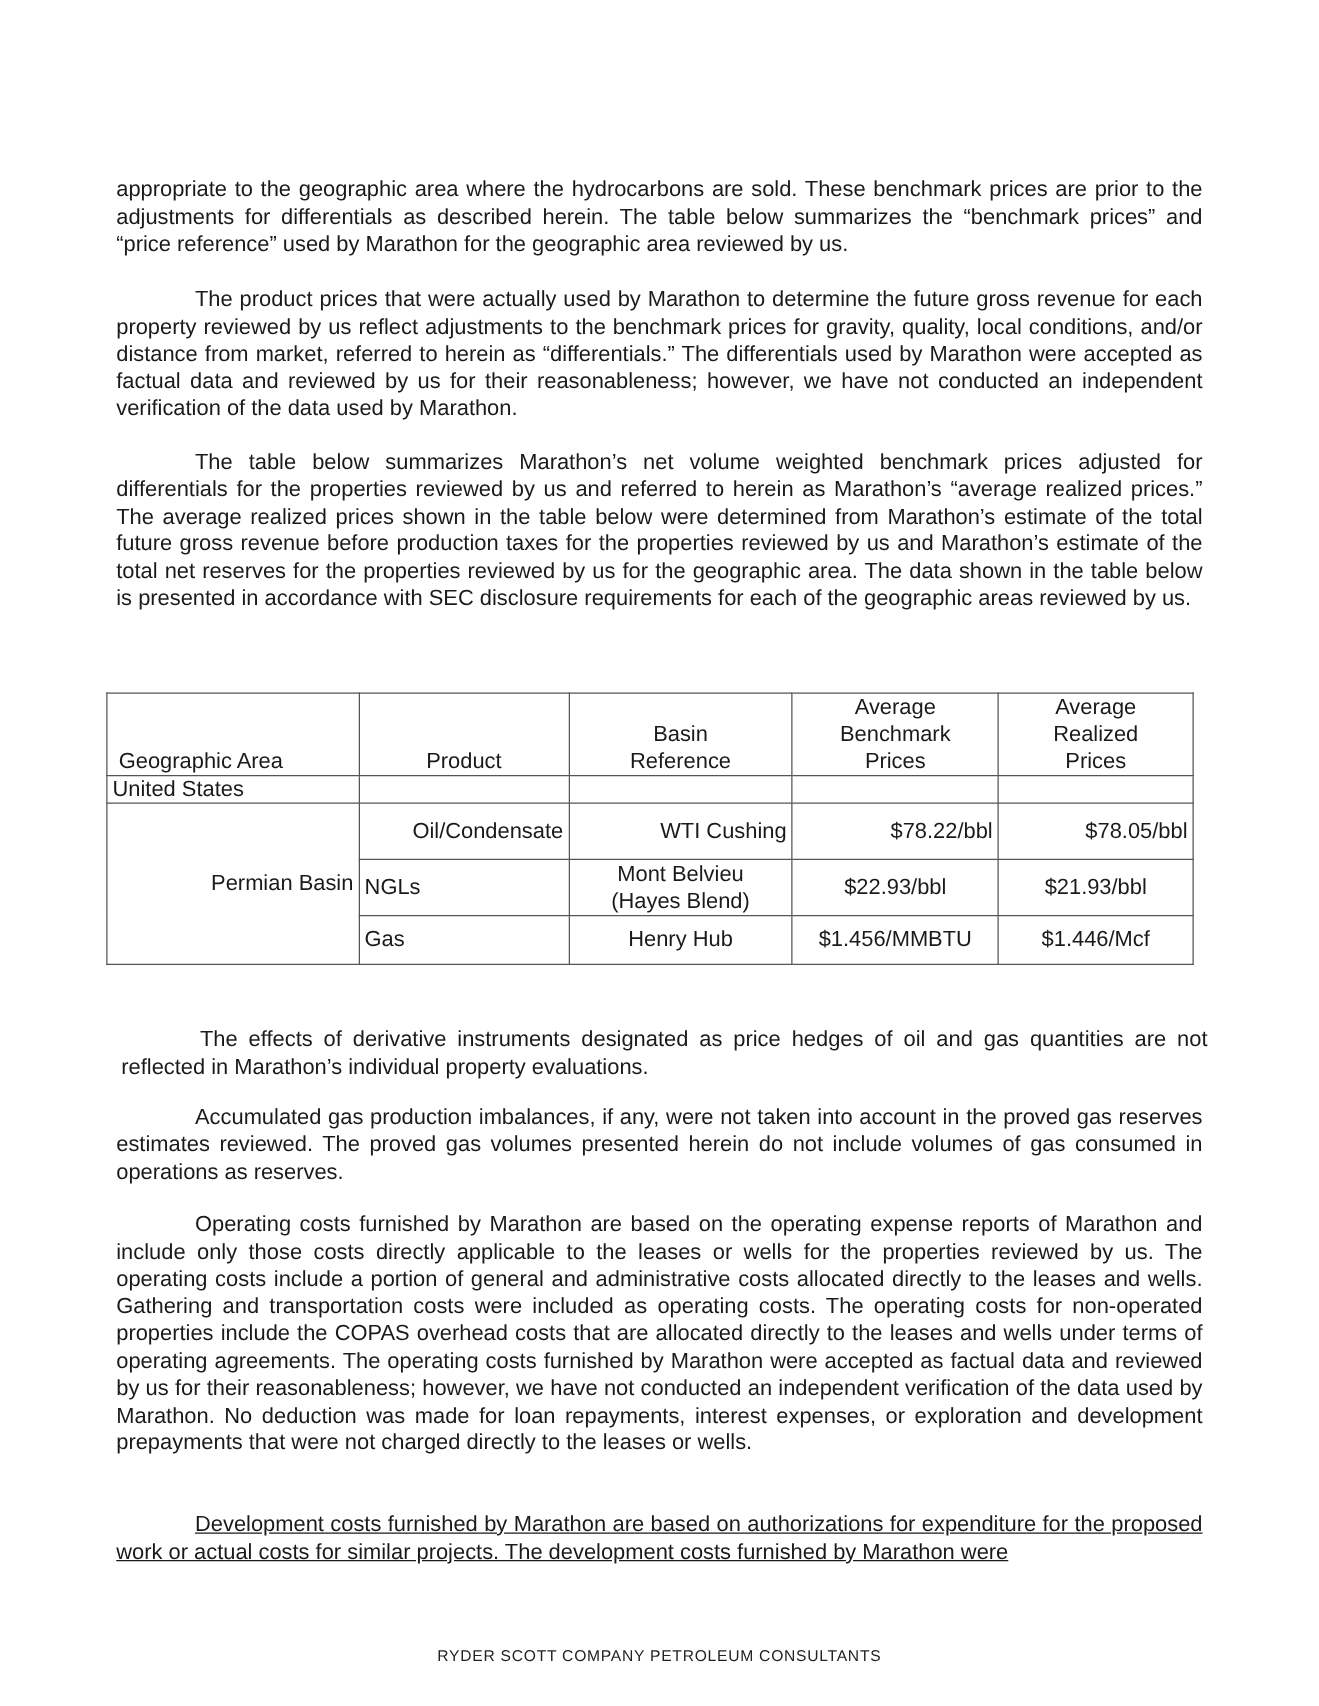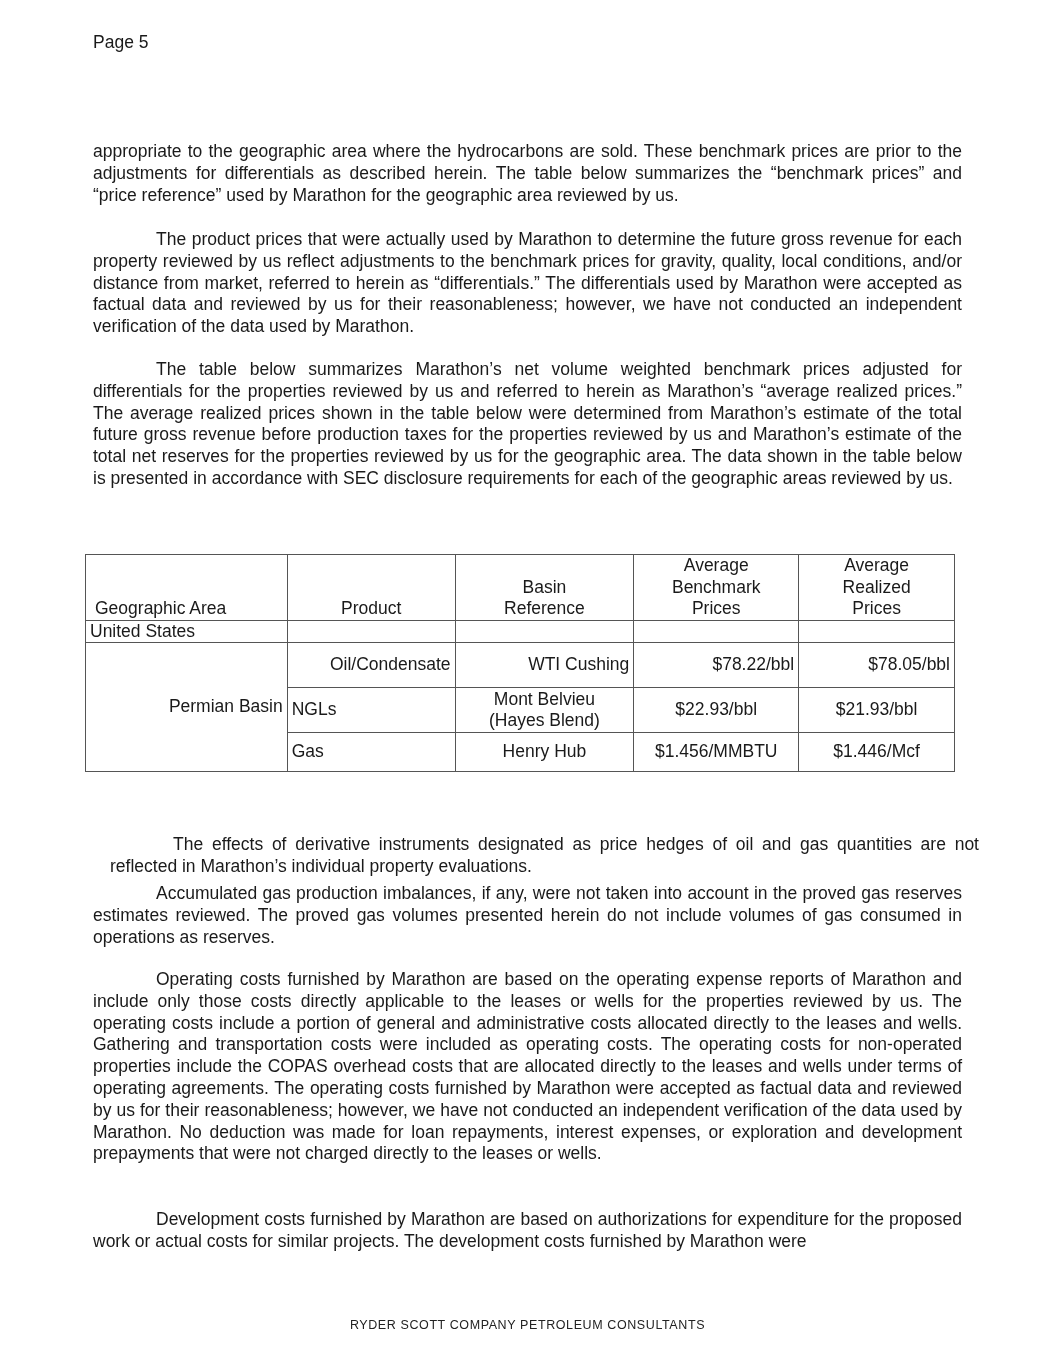--- a/index.html
+++ b/index.html
@@ -9,21 +9,21 @@
   .header div { white-space: nowrap; }
   .para { position: absolute; left: 93px; width: 869px; font-size: 17.5px; line-height: 21.8px;
           text-align: justify; text-align-last: left; }
   .para.indent { text-indent: 63px; }
   #p1 { top: 141px; }
   #p2 { top: 229px; }
   #p3 { top: 359px; }
   #p4 { top: 817px; }
   #p5 { top: 883px; }
   #p6 { top: 969px; }
-  #p7 { top: 1209px; }
+  #p7 { top: 1209px; text-decoration: underline; }
 
   table.prices { position: absolute; left: 85px; top: 554px; width: 870px;
                  border-collapse: collapse; font-size: 17.5px; line-height: 21.5px; }
   table.prices td, table.prices th { border: 1px solid #555; padding: 0 4px; font-weight: normal; }
   table.prices th { vertical-align: bottom; text-align: center; height: 64px; padding-bottom: 0px; }
   table.prices th.geo { text-align: left; padding-left: 9px; }
   col.c1 { width: 202px; } col.c2 { width: 168px; } col.c3 { width: 179px; }
   col.c4 { width: 165px; } col.c5 { width: 156px; }
   tr.us td { height: 21px; margin-top: 24px; }
   td.us-label { text-align: left; padding-left: 19px; }
@@ -34,21 +34,20 @@
   td.product { text-align: left; padding-left: 9px; }
   td.center { text-align: center; }
 
   .footer { position: absolute; top: 1318px; left: 0; width: 1055px; text-align: center;
             font-size: 12.5px; letter-spacing: 0.6px; color: #222; }
 </style>
 </head>
 <body>
 
 <div class="header">
-  <div>Page 5</div>
 </div>
 
 <p class="para" id="p1" style="margin:0">appropriate to the geographic area where the hydrocarbons are sold.  These benchmark prices are prior to the adjustments for differentials as described herein.  The table below summarizes the “benchmark prices” and “price reference” used by Marathon for the geographic area reviewed by us.</p>
 <p class="para indent" id="p2" style="margin:0">The product prices that were actually used by Marathon to determine the future gross revenue for each property reviewed by us reflect adjustments to the benchmark prices for gravity, quality, local conditions, and/or distance from market, referred to herein as “differentials.”  The differentials used by Marathon were accepted as factual data and reviewed by us for their reasonableness; however, we have not conducted an independent verification of the data used by Marathon.</p>
 <p class="para indent" id="p3" style="margin:0">The table below summarizes Marathon’s net volume weighted benchmark prices adjusted for differentials for the properties reviewed by us and referred to herein as Marathon’s “average realized prices.”  The average realized prices shown in the table below were determined from Marathon’s estimate of the total future gross revenue before production taxes for the properties reviewed by us and Marathon’s estimate of the total net reserves for the properties reviewed by us for the geographic area.  The data shown in the table below is presented in accordance with SEC disclosure requirements for each of the geographic areas reviewed by us.</p>
 
 <table class="prices">
   <colgroup>
       <col class="c1">
       <col class="c2">
@@ -100,18 +99,18 @@
   </tr>
   <tr class="r-gas">
     <td class="product">Gas</td>
     <td class="center">Henry Hub</td>
     <td class="center">$1.456/MMBTU</td>
     <td class="center">$1.446/Mcf</td>
   </tr>
 </tbody>
   </table>
 
-<p class="para indent" id="p4" style="margin:17px">The effects of derivative instruments designated as price hedges of oil and gas quantities are not reflected in Marathon’s individual property evaluations.</p>
+<p class="para indent" id="p4" style="margin:4px">The effects of derivative instruments designated as price hedges of oil and gas quantities are not reflected in Marathon’s individual property evaluations.</p>
 <p class="para indent" id="p5" style="margin:0">Accumulated gas production imbalances, if any, were not taken into account in the proved gas reserves estimates reviewed.  The proved gas volumes presented herein do not include volumes of gas consumed in operations as reserves.</p>
 <p class="para indent" id="p6" style="margin:0">Operating costs furnished by Marathon are based on the operating expense reports of Marathon and include only those costs directly applicable to the leases or wells for the properties reviewed by us. The operating costs include a portion of general and administrative costs allocated directly to the leases and wells.  Gathering and transportation costs were included as operating costs.  The operating costs for non-operated properties include the COPAS overhead costs that are allocated directly to the leases and wells under terms of operating agreements.  The operating costs furnished by Marathon were accepted as factual data and reviewed by us for their reasonableness; however, we have not conducted an independent verification of the data used by Marathon.  No deduction was made for loan repayments, interest expenses, or exploration and development prepayments that were not charged directly to the leases or wells.</p>
 <p class="para indent" id="p7" style="margin:0">Development costs furnished by Marathon are based on authorizations for expenditure for the proposed work or actual costs for similar projects.  The development costs furnished by Marathon were</p>
 
 <div class="footer">RYDER SCOTT COMPANY    PETROLEUM CONSULTANTS</div>
 
 </body></html>

